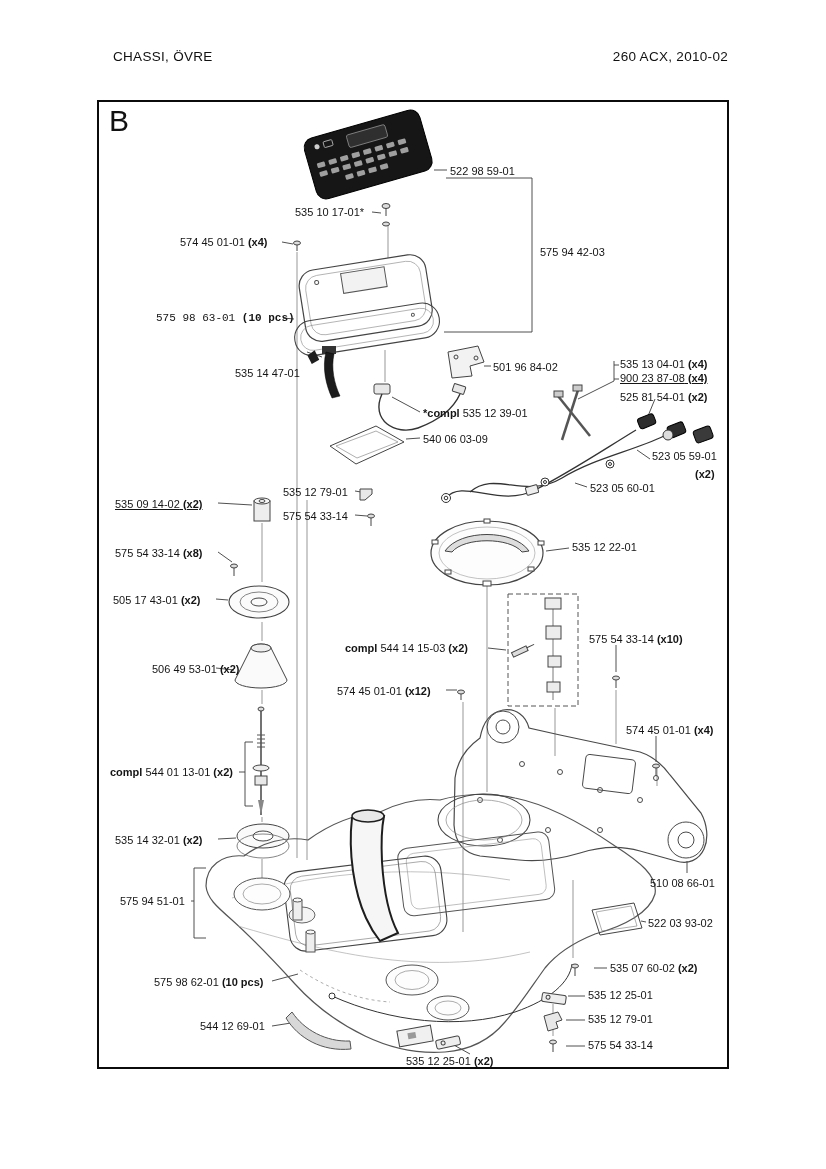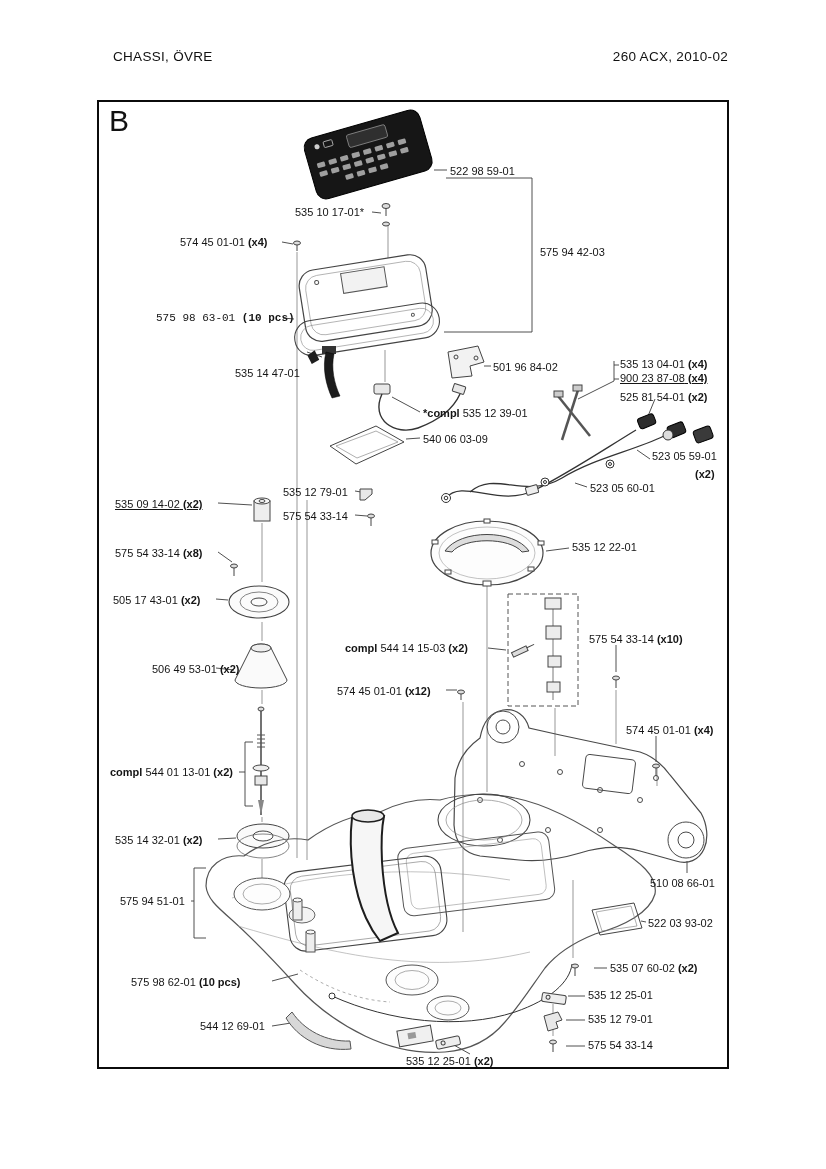--- a/index.html
+++ b/index.html
@@ -361,19 +361,19 @@
     <div class="part-label" style="left: 589px; top: 633px;"><span>575 54 33-14</span><span class="b"> (x10)</span></div>
     <div class="part-label" style="left: 112px; top: 663px; margin-left: 40px;"><span>506 49 53-01</span><span class="b"> (x2)</span></div>
     <div class="part-label" style="left: 337px; top: 685px;"><span>574 45 01-01</span><span class="b"> (x12)</span></div>
     <div class="part-label" style="left: 626px; top: 724px;"><span>574 45 01-01</span><span class="b"> (x4)</span></div>
     <div class="part-label" style="left: 110px; top: 766px;"><span class="b">compl </span><span>544 01 13-01</span><span class="b"> (x2)</span></div>
     <div class="part-label" style="left: 115px; top: 834px; text-align: right;"><span>535 14 32-01</span><span class="b"> (x2)</span></div>
     <div class="part-label" style="left: 650px; top: 877px;"><span>510 08 66-01</span></div>
     <div class="part-label" style="left: 120px; top: 895px;"><span>575 94 51-01</span></div>
     <div class="part-label" style="left: 648px; top: 917px;"><span>522 03 93-02</span></div>
     <div class="part-label" style="left: 610px; top: 962px;"><span>535 07 60-02</span><span class="b"> (x2)</span></div>
-    <div class="part-label" style="left: 131px; top: 976px;"><span>575 98 62-01</span><span class="b"> (10 pcs)</span></div>
+    <div class="part-label" style="left: 154px; top: 976px;"><span>575 98 62-01</span><span class="b"> (10 pcs)</span></div>
     <div class="part-label" style="left: 588px; top: 989px;"><span>535 12 25-01</span></div>
     <div class="part-label" style="left: 588px; top: 1013px;"><span>535 12 79-01</span></div>
     <div class="part-label" style="left: 200px; top: 1020px;"><span>544 12 69-01</span></div>
     <div class="part-label" style="left: 588px; top: 1039px;"><span>575 54 33-14</span></div>
     <div class="part-label" style="left: 406px; top: 1055px;"><span>535 12 25-01</span><span class="b"> (x2)</span></div>
   </div>
 
 </body></html>

